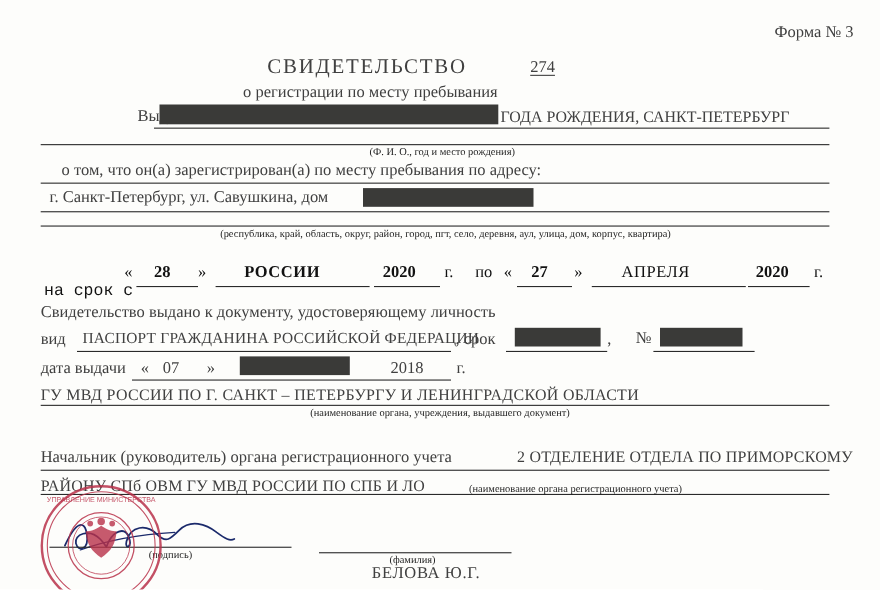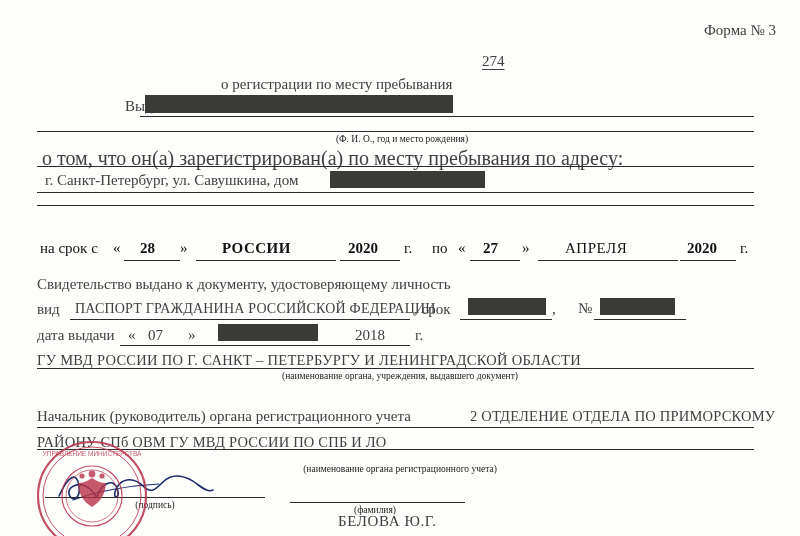--- a/index.html
+++ b/index.html
@@ -71,22 +71,22 @@
     margin-left: 40px;
   }
   #issued-tail {
     top: 99px; left: 455px;
     font-size: 14.5px;
   }
 
   #cap-fio { top: 134px; left: 232px; width: 340px; }
 
   #line-about {
-    top: 147px; left: 42px;
-    font-size: 20px;
+    top: 147px; left: 56px;
+    font-size: 15px;
   }
   #line-addr {
     top: 172px; left: 45px;
     font-size: 15px;
   }
   #cap-addr { top: 208px; left: 110px; width: 590px; }
   .term-seg { position: absolute; font-size: 15px; white-space: nowrap; }
 
   #doc-line { top: 276px; left: 37px; font-size: 15px; }
   #vid-label { top: 301px; left: 37px; font-size: 15px; }
@@ -99,21 +99,21 @@
   #date-g { top: 327px; left: 415px; font-size: 15px; }
   #date-quote-l { top: 327px; left: 128px; font-size: 15px; }
   #date-quote-r { top: 327px; left: 188px; font-size: 15px; }
 
   #organ-line { top: 352px; left: 37px; font-size: 14.5px; letter-spacing: .3px; }
   #cap-organ { top: 371px; left: 180px; width: 440px; }
 
   #chief-line { top: 408px; left: 37px; font-size: 15px; }
   #chief-value { top: 408px; left: 470px; font-size: 14.5px; letter-spacing: .2px; }
   #chief-line2 { top: 434px; left: 37px; font-size: 14.5px; letter-spacing: .2px; }
-  #cap-organ2 { top: 464px; left: 180px; width: 440px; }
+  #cap-organ2 { top: 440px; left: 180px; width: 440px; text-align: right; }
 
   #cap-signature { top: 500px; left: 95px; width: 120px; }
   #fam-name { top: 489px; left: 338px; font-size: 15px; letter-spacing: .6px; margin-top: 24px; }
   #cap-fam { top: 505px; left: 315px; width: 120px; }
 
   
   #signature {
     position: absolute;
     top: 470px; left: 55px;
     width: 160px; height: 34px;
@@ -129,39 +129,42 @@
 
   
 </style>
 </head>
 <body>
 
 <div class="page">
 
   <div class="txt" id="form-no">Форма № 3</div>
 
+  <div class="txt" id="title-main">СВИДЕТЕЛЬСТВО</div>
   <div class="txt" id="title-number">274</div>
   <div class="txt" id="title-sub">о регистрации по месту пребывания</div>
 
   <div class="txt" id="lbl-issued">Выдано</div>
   <div class="redact" style="left:145px; top:95px; width:308px; height:18px;"></div>
+  <div class="txt" id="issued-tail">ГОДА РОЖДЕНИЯ, САНКТ-ПЕТЕРБУРГ</div>
   <div class="rule" style="left:140px; top:116px; width:614px;"></div>
 
   <div class="rule" style="left:37px; top:131px; width:717px;"></div>
   <div class="caption" id="cap-fio">(Ф. И. О., год и место рождения)</div>
 
   <div class="txt" id="line-about">о том, что он(а) зарегистрирован(а) по месту пребывания по адресу:</div>
   <div class="rule" style="left:37px; top:166px; width:717px;"></div>
 
   <div class="txt" id="line-addr">г. Санкт-Петербург, ул. Савушкина, дом</div>
   <div class="redact" style="left:330px; top:171px; width:155px; height:17px;"></div>
   <div class="rule" style="left:37px; top:192px; width:717px;"></div>
   <div class="rule" style="left:37px; top:205px; width:717px;"></div>
-
-  <div class="term-seg" style="left:40px; top:240px;">на срок с</div>
+  <div class="caption" id="cap-addr">(республика, край, область, округ, район, город, пгт, село, деревня, аул, улица, дом, корпус, квартира)</div>
+
+  <div class="term-seg" style="left:40px; top:256px;font-family:Liberation Mono, monospace;">на срок с</div>
   <div class="term-seg" style="left:113px; top:240px;">«</div>
   <div class="term-seg" style="left:140px; top:240px; font-weight:bold;">28</div>
   <div class="term-seg" style="left:180px; top:240px;">»</div>
   <div class="term-seg" style="left:222px; top:240px; font-weight:bold; letter-spacing:.5px;">РОССИИ</div>
   <div class="term-seg" style="left:348px; top:240px; font-weight:bold;">2020</div>
   <div class="term-seg" style="left:404px; top:240px;">г.</div>
   <div class="term-seg" style="left:432px; top:240px;">по</div>
   <div class="term-seg" style="left:458px; top:240px;">«</div>
   <div class="term-seg" style="left:483px; top:240px; font-weight:bold;">27</div>
   <div class="term-seg" style="left:522px; top:240px;">»</div>

